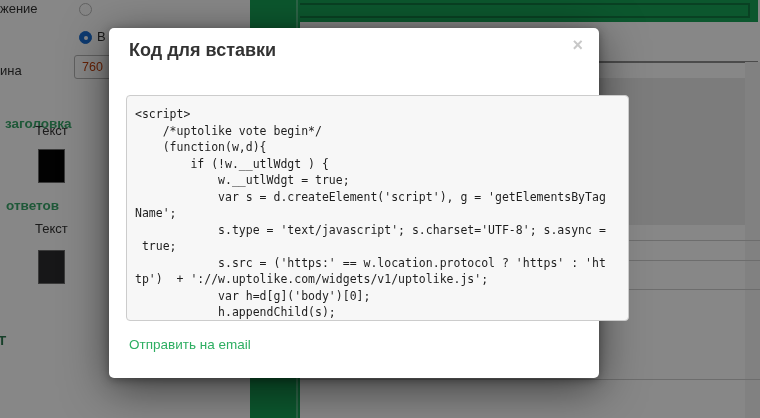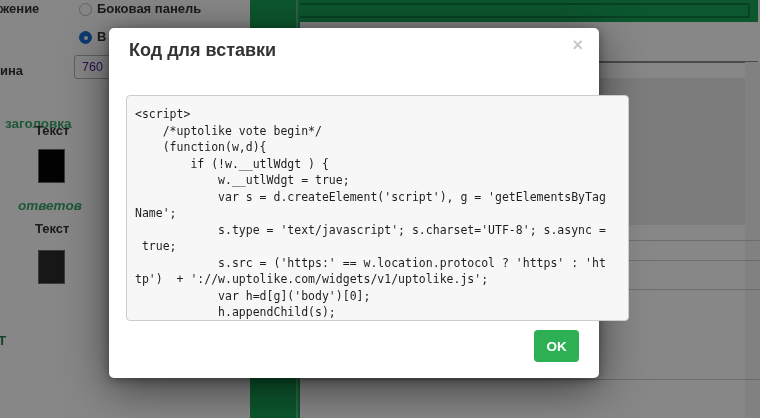--- a/index.html
+++ b/index.html
@@ -1,26 +1,26 @@
 <!DOCTYPE html>
 <html><head>
 <meta charset="utf-8">
 <style>
   * { margin:0; padding:0; box-sizing:border-box; }
   body { font-family:"Liberation Sans", sans-serif; background:#555; }
   .stage { position:relative; width:760px; height:418px; overflow:hidden; background:#ffffff; }
 
   
   .bg { position:absolute; inset:0; z-index:0; }
-  .bg-label { position:absolute; font-size:13px; color:#333; white-space:nowrap;font-weight:bold; }
+  .bg-label { position:absolute; font-size:13px; color:#333; white-space:nowrap; }
   .bg-heading { position:absolute; font-size:13.5px; font-weight:bold; color:#3aa76b; white-space:nowrap; }
   .radio { position:absolute; width:13px; height:13px; border-radius:50%; background:#fdfdfd; border:1.5px solid #b9b9b9; }
   .radio.on { background:#1a6fd4; border-color:#1a6fd4; }
   .radio.on::after { content:""; position:absolute; left:3.5px; top:3.5px; width:4.5px; height:4.5px; border-radius:50%; background:#fff; }
-  .bg-input { position:absolute; left:74px; top:55px; width:40px; height:24px; background:#fff; border:1px solid #b5b5b5; border-radius:3px; font-size:12.5px; color:#4c1d95; padding-left:7px; line-height:22px; }
+  .bg-input { position:absolute; left:74px; top:55px; width:40px; height:24px; background:#fff; border:1px solid #b5b5b5; border-radius:3px; font-size:12.5px; color:#c2410c; padding-left:7px; line-height:22px; }
   .swatch { position:absolute; width:27px; height:34px; border:1px solid #6e6e6e; }
   .green-bar-top { position:absolute; left:250px; top:0; width:508px; height:22px; background:#18a558; }
   .green-bar-inner { position:absolute; left:256px; top:3px; width:494px; height:15px; border:2px solid rgba(0,0,0,0.25); }
   .green-band { position:absolute; left:250px; top:0; width:50px; height:418px; background:#18a558; }
   .green-band-line { position:absolute; left:296px; top:0; width:2px; height:418px; background:rgba(255,255,255,0.28); }
   .rline { position:absolute; background:#cfcfcf; height:1px; }
   .rline-strong { position:absolute; background:#8f8f8f; height:2px; }
   .rblock { position:absolute; left:300px; top:78px; width:445px; height:147px; background:#ebebeb; }
   .rstrip { position:absolute; left:745px; top:62px; width:15px; height:356px; background:#f4f4f4; }
 
@@ -39,31 +39,30 @@
             color:#ffffff; font-size:13.5px; font-weight:bold; font-family:"Liberation Sans", sans-serif; cursor:pointer; }
 </style>
 </head>
 <body>
 
 <div class="stage">
 
   <div class="bg">
     <div class="bg-label" style="left:0;top:1px;">жение</div>
     <div class="radio" style="left:79px;top:3px;"></div>
-    <div class="bg-label" style="left:97px;top:1px;">Боковая панель</div>
     <div class="radio on" style="left:79px;top:31px;"></div>
     <div class="bg-label" style="left:97px;top:29px;">В</div>
     <div class="bg-label" style="left:0;top:63px;text-align:right;">ина</div>
     <div class="bg-input">760</div>
 
     <div class="bg-heading" style="left:5px;top:100px;margin-top:16px;">заголовка</div>
     <div class="bg-label" style="left:35px;top:123px;">Текст</div>
     <div class="swatch" style="left:38px;top:149px;background:#050505;"></div>
 
-    <div class="bg-heading" style="left:18px;top:198px;font-style:italic;">ответов</div>
+    <div class="bg-heading" style="left:6px;top:198px;">ответов</div>
     <div class="bg-label" style="left:35px;top:221px;">Текст</div>
     <div class="bg-label" style="left:123px;top:221px;">Г</div>
     <div class="swatch" style="left:38px;top:250px;background:#2c2c2f;"></div>
 
     <div class="bg-heading" style="left:-2px;top:333px;color:#2c7a50;">Т</div>
 
     <div class="green-bar-top"></div>
     <div class="green-bar-inner"></div>
     <div class="green-band"></div>
     <div class="green-band-line"></div>
@@ -89,16 +88,16 @@
             w.__utlWdgt = true;
             var s = d.createElement('script'), g = 'getElementsByTag
 Name';
             s.type = 'text/javascript'; s.charset='UTF-8'; s.async =
  true;
             s.src = ('https:' == w.location.protocol ? 'https' : 'ht
 tp')  + '://w.uptolike.com/widgets/v1/uptolike.js';
             var h=d[g]('body')[0];
             h.appendChild(s);
         }</pre>
-    <button class="ok-btn">OK</button>
+    <a class="email-link">Отправить на email</a>
   </div>
 
 </div>
 
 </body></html>

